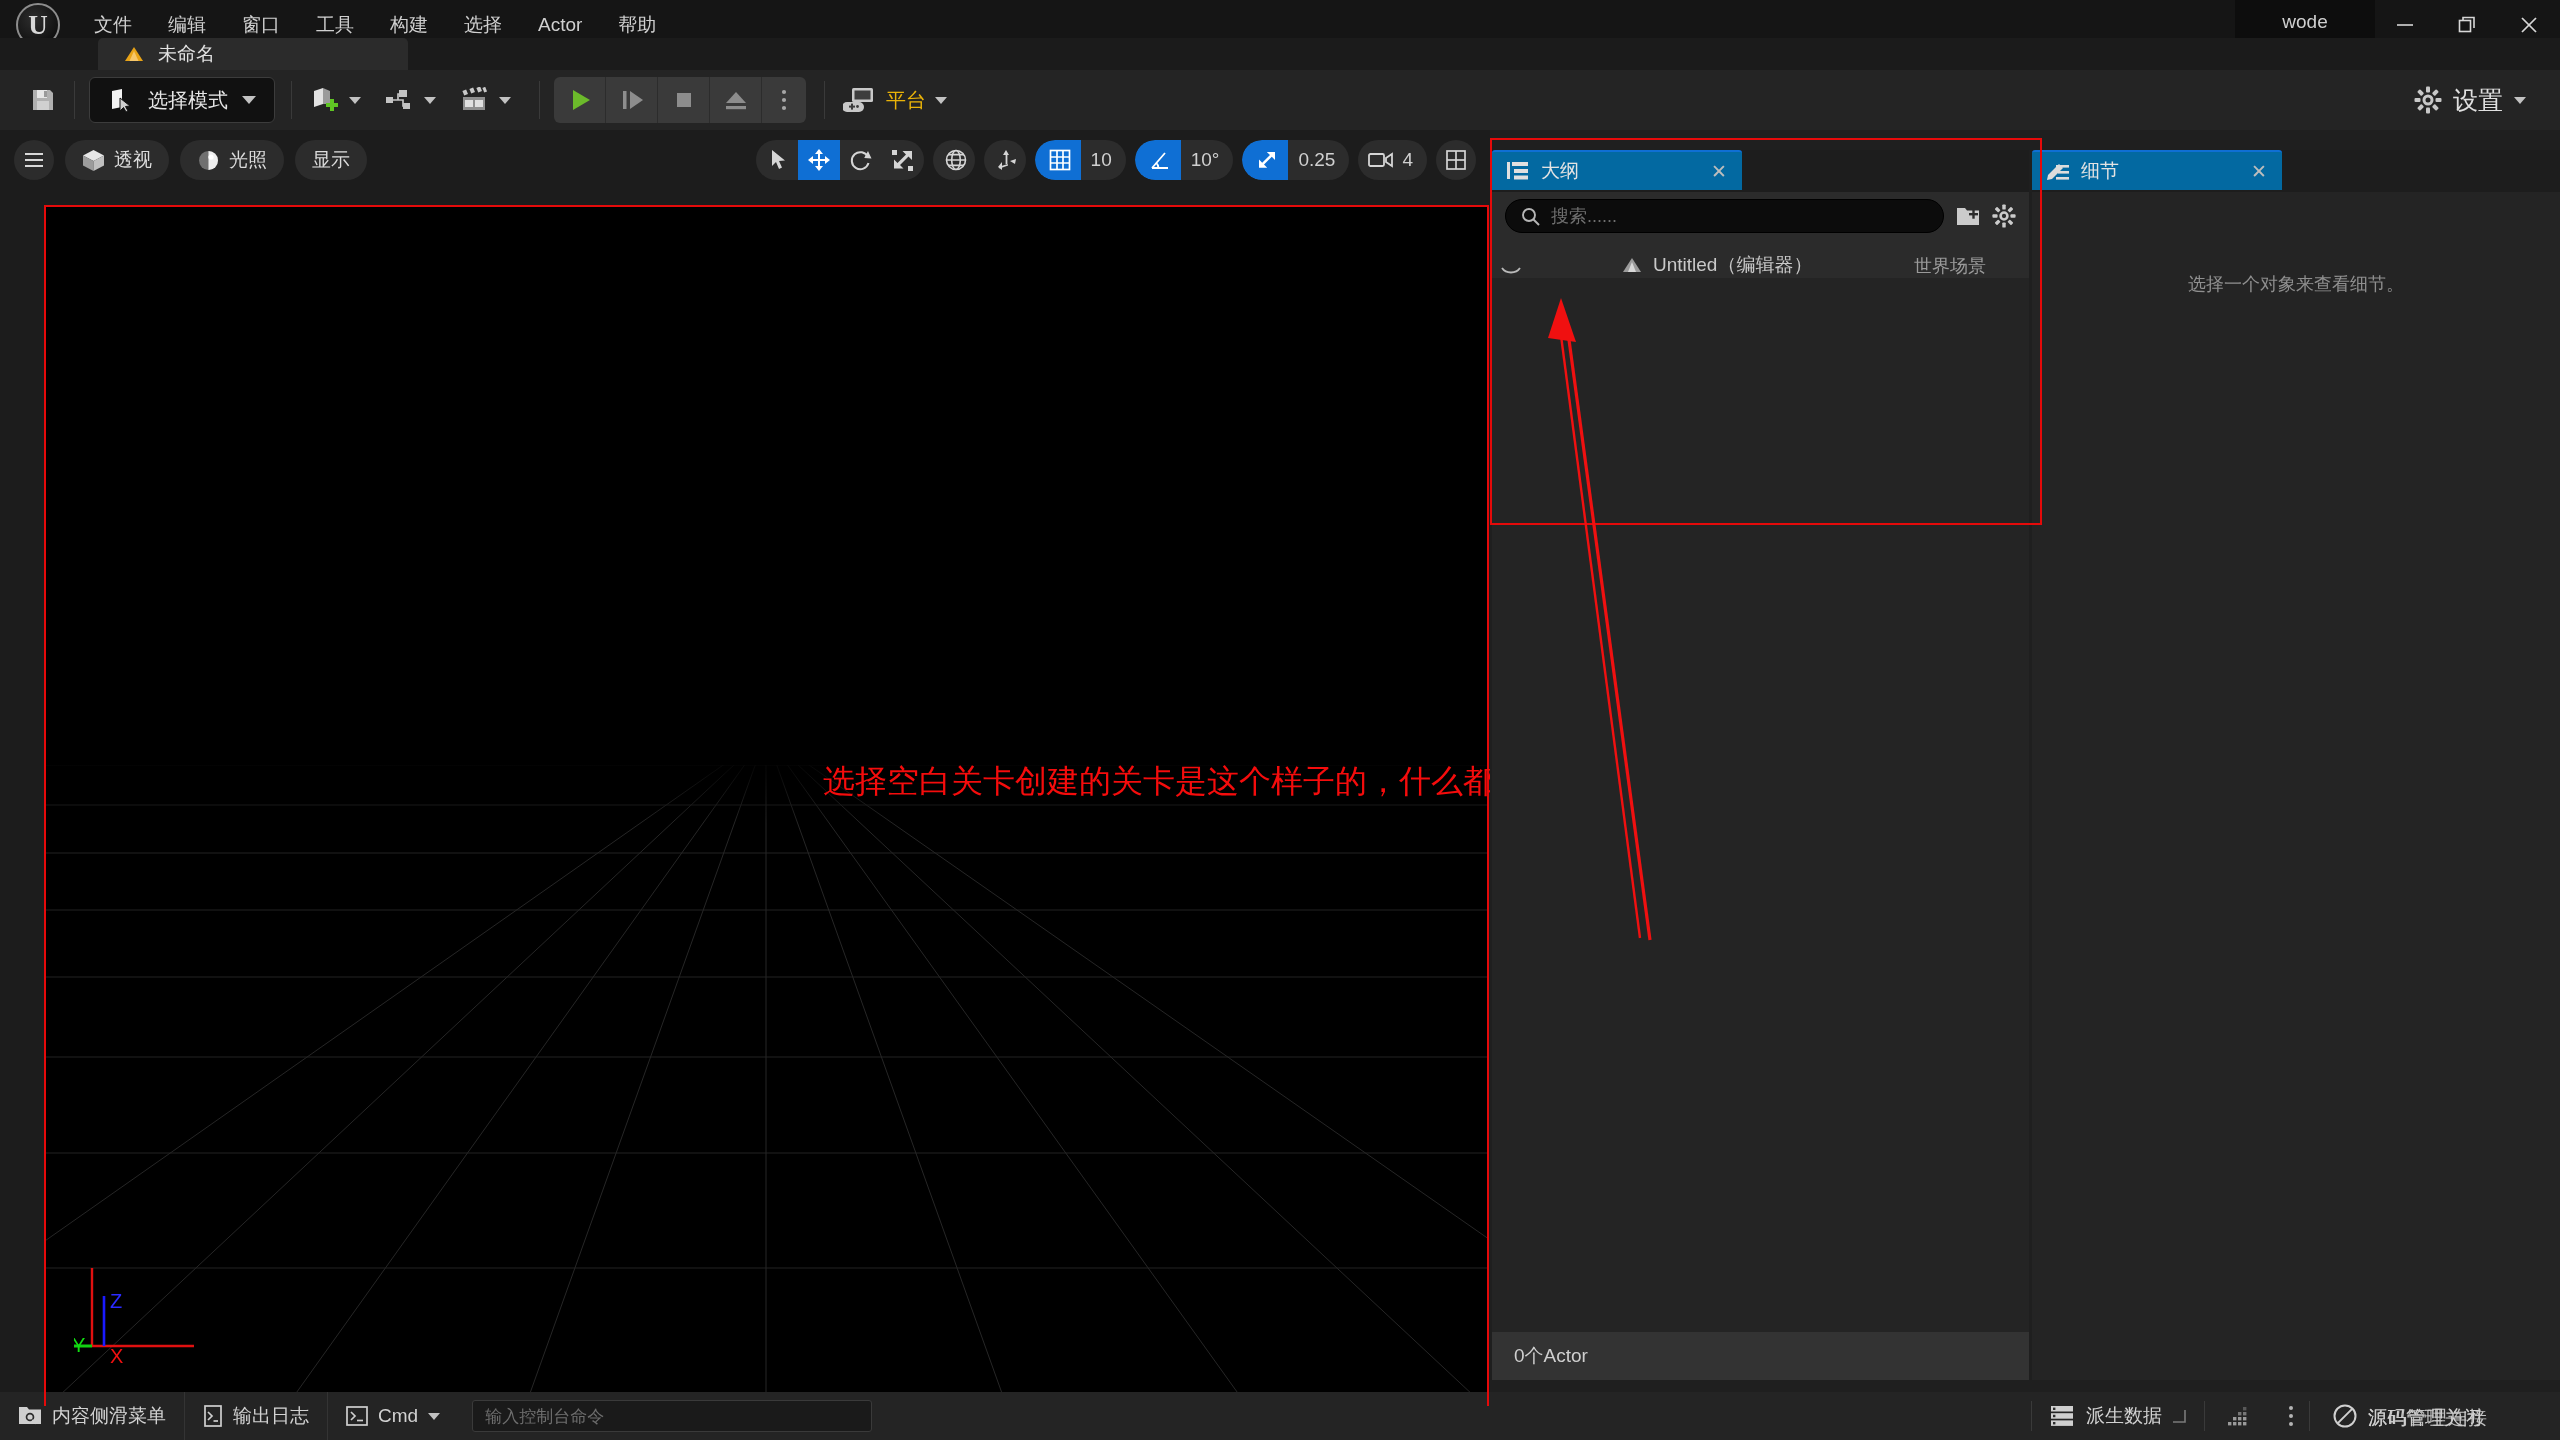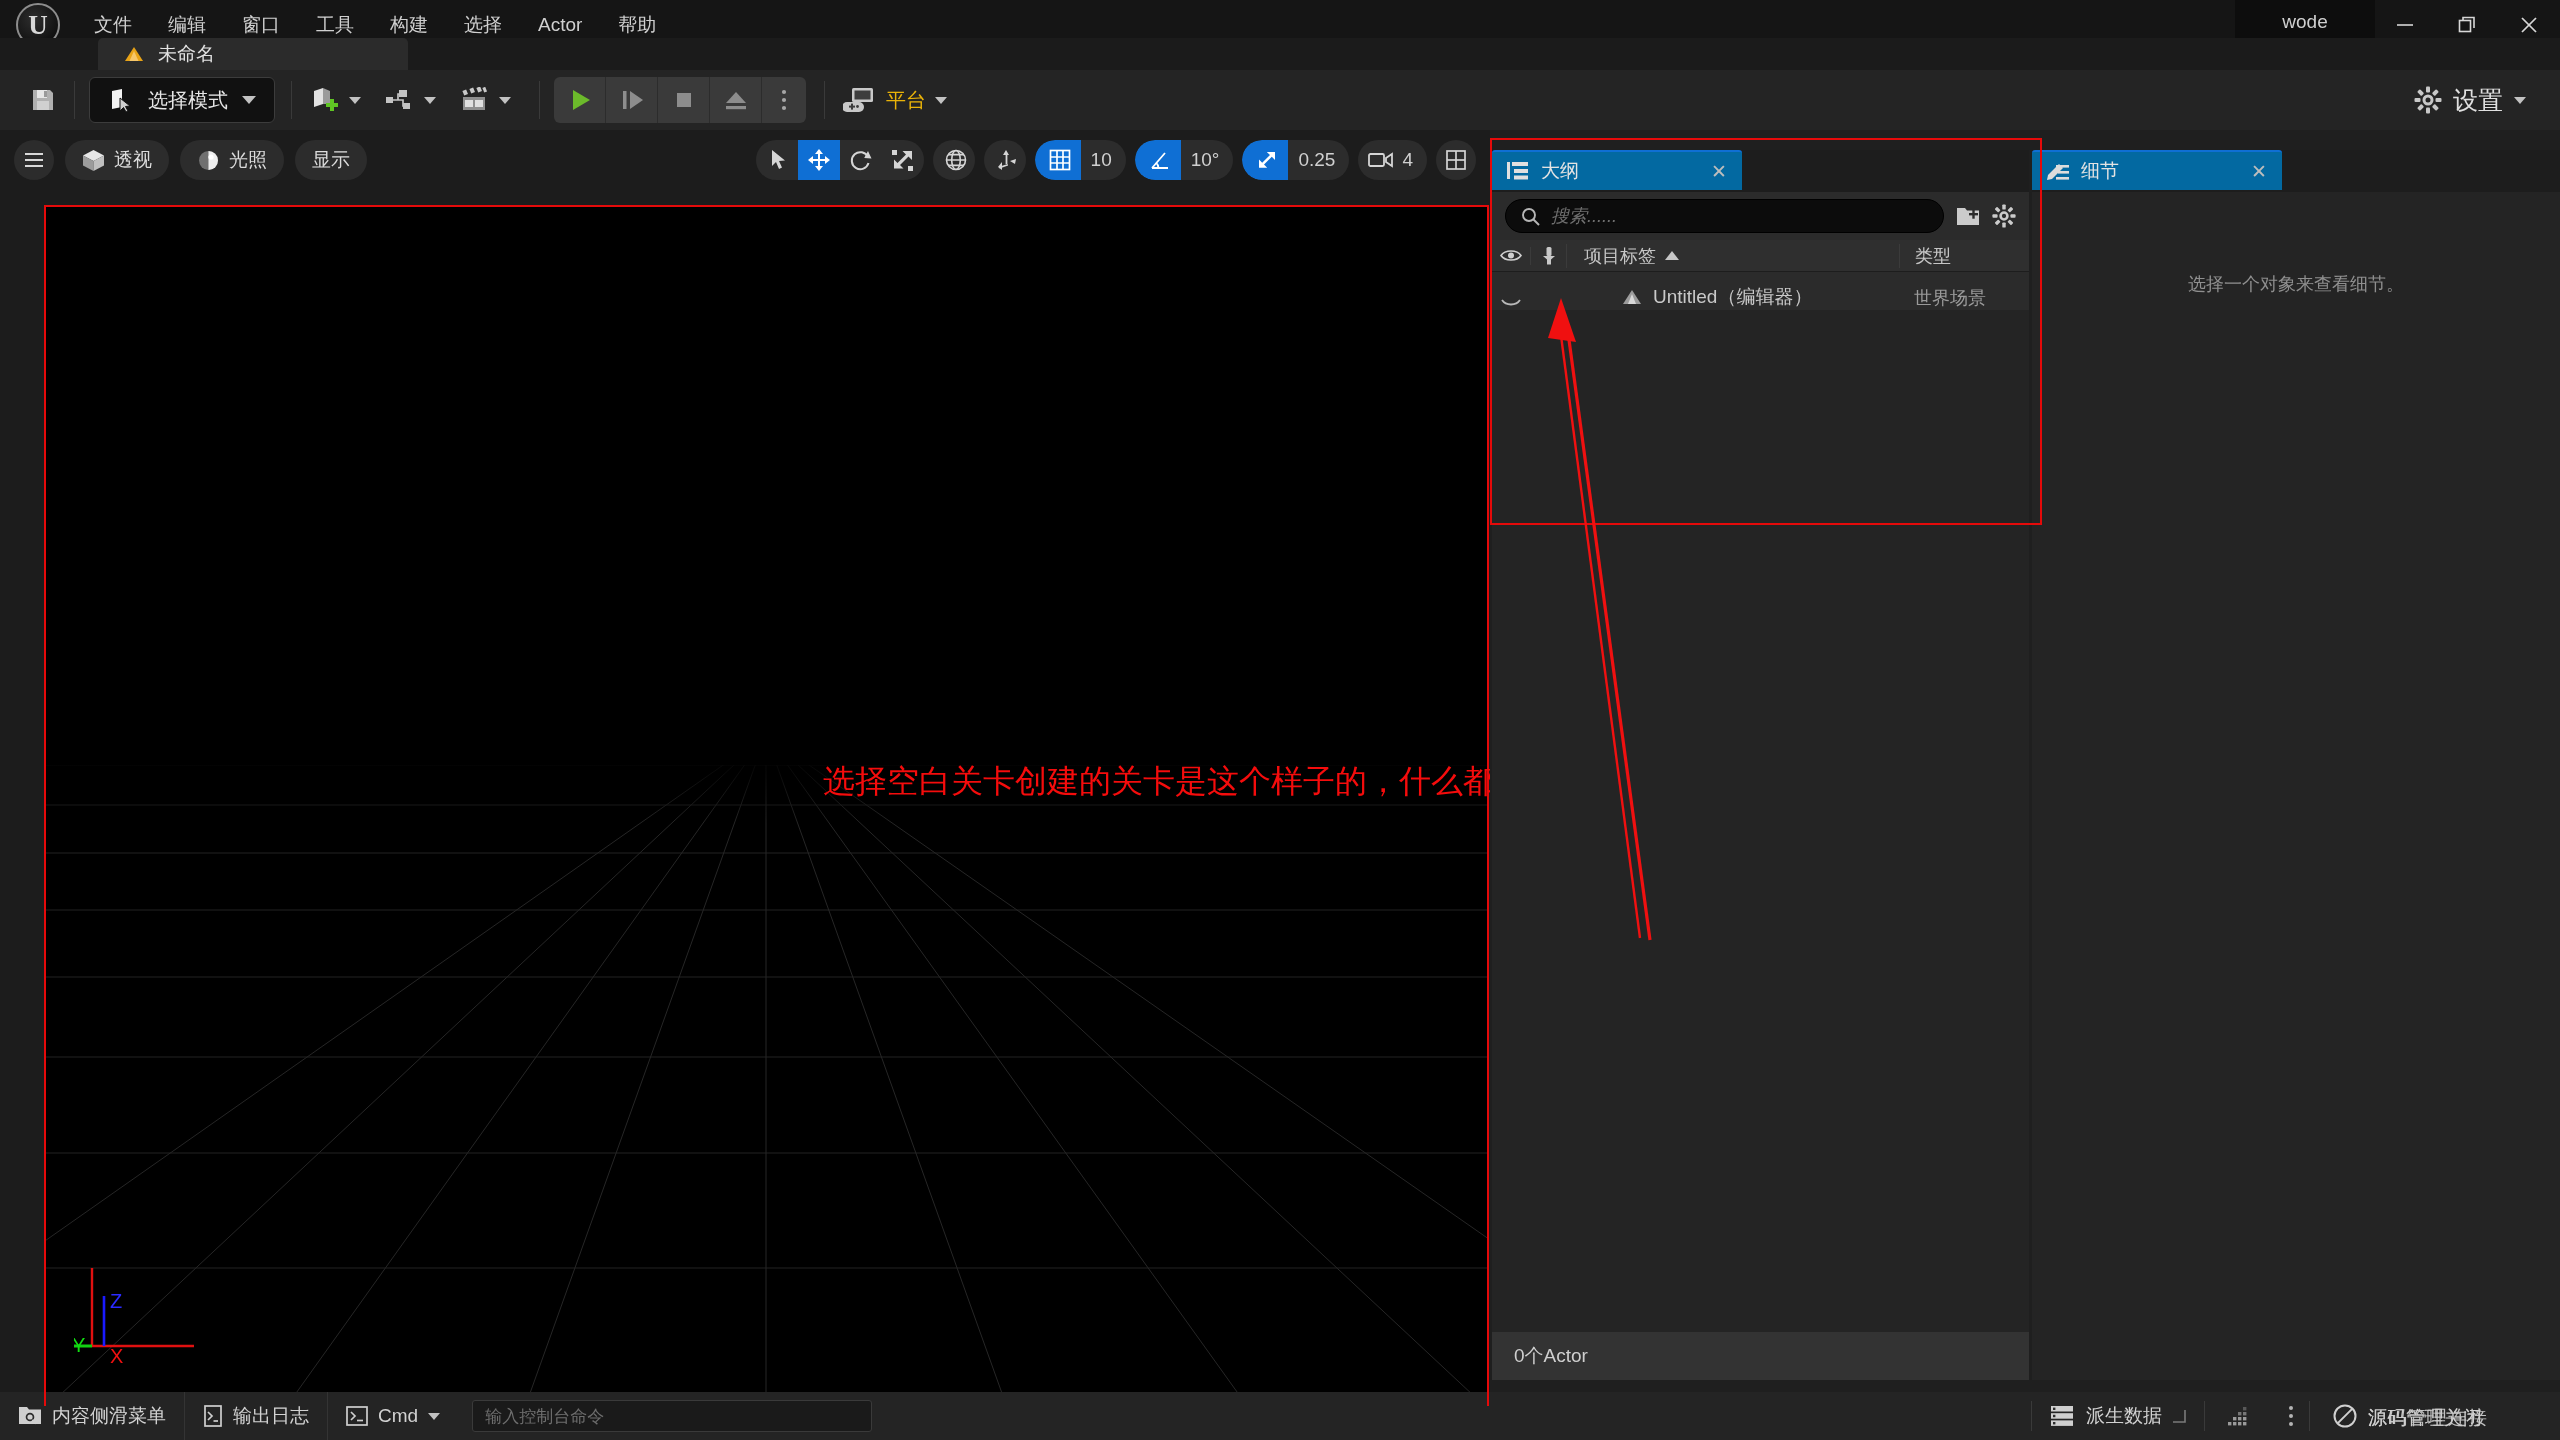--- a/index.html
+++ b/index.html
@@ -141,21 +141,20 @@
   .panel-tab .x{ margin-left:auto; font-size:19px; color:#bdbdbd; }
   .tab-row{ display:flex; background:#1d1d1d; height:42px; }
   .search-row{
     height:48px; display:flex; align-items:center; gap:12px;
     padding:0 13px; background:#2b2b2b;
   }
   .search-box{
     flex:1; height:34px; background:#0c0c0c; border-radius:17px;
     display:flex;align-items:center; gap:11px; padding:13px 15px;
     border:1px solid #000;
-    font-style:italic;
   }
   .search-box .ph{ font-size:18px; color:#6f6f6f; }
   .col-head{
     height:32px; background:#2f2f2f; display:flex; align-items:center;
     font-size:18px; color:#c6c6c6; border-bottom:1px solid #1d1d1d;
   }
   .col-head .c-eye{ width:38px; display:flex;justify-content:center; }
   .col-head .c-pin{ width:36px; display:flex;justify-content:center;
      border-left:1px solid #3b3b3b; }
   .col-head .c-lbl{ flex:1; padding-left:17px; display:flex;align-items:center;gap:9px;
@@ -668,45 +667,20 @@
         <rect x="0.5" y="12" width="6" height="4" rx="1"></rect>
           <rect x="21.5" y="12" width="6" height="4" rx="1"></rect>
         <rect x="12" y="0.5" width="4" height="6" rx="1" transform="rotate(45 14 14)"></rect>
         <rect x="12" y="21.5" width="4" height="6" rx="1" transform="rotate(45 14 14)"></rect>
         <rect x="0.5" y="12" width="6" height="4" rx="1" transform="rotate(45 14 14)"></rect>
         <rect x="21.5" y="12" width="6" height="4" rx="1" transform="rotate(45 14 14)"></rect>
       </svg>
     </span>
   </div>
 
-  <div class="col-head">
-    <div class="c-eye">
-      <svg width="22" height="15" viewBox="0 0 22 15" fill="none" stroke="#d0d0d0" stroke-width="1.6">
-        <path d="M1 7.5 C5 1.5, 17 1.5, 21 7.5 C17 13.5, 5 13.5, 1 7.5Z"></path>
-          <circle cx="11" cy="7.5" r="3" fill="#d0d0d0" stroke="none"></circle>
-      </svg>
-    </div>
-    <div class="c-pin">
-      <svg width="14" height="18" viewBox="0 0 14 18" fill="#c8c8c8">
-        <rect x="4.5" y="0" width="5" height="9" rx="1.5"></rect>
-          <path d="M1 9 h12 l-4 3.5 v5 h-4 v-5z"></path>
-      </svg>
-    </div>
-    <div class="c-lbl">
-      <span>项目标签</span>
-      <span>
-        <svg width="14" height="9" viewBox="0 0 14 9">
-            <polygon points="7,0 14,9 0,9" fill="#c6c6c6"></polygon>
-          </svg>
-      </span>
-    </div>
-    <div class="c-type">
-      <span>类型</span>
-    </div>
-  </div>
 
   <div class="outliner-body">
     <div class="tree-row">
       <div class="c-eye">
         <svg width="22" height="14" viewBox="0 0 22 14" fill="none" stroke="#b9b9b9" stroke-width="1.8">
           <path d="M2 4 C6 10, 16 10, 20 4"></path>
         </svg>
       </div>
       <div class="c-pin"></div>
       <div class="c-lbl">

